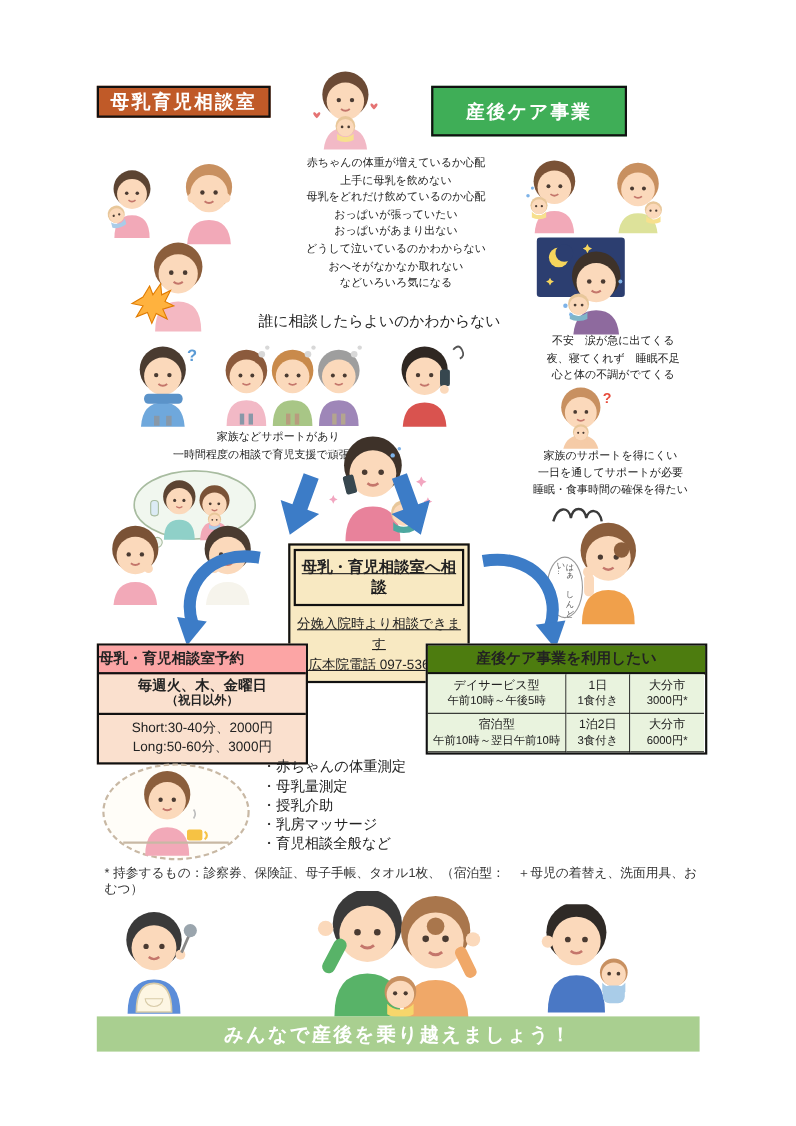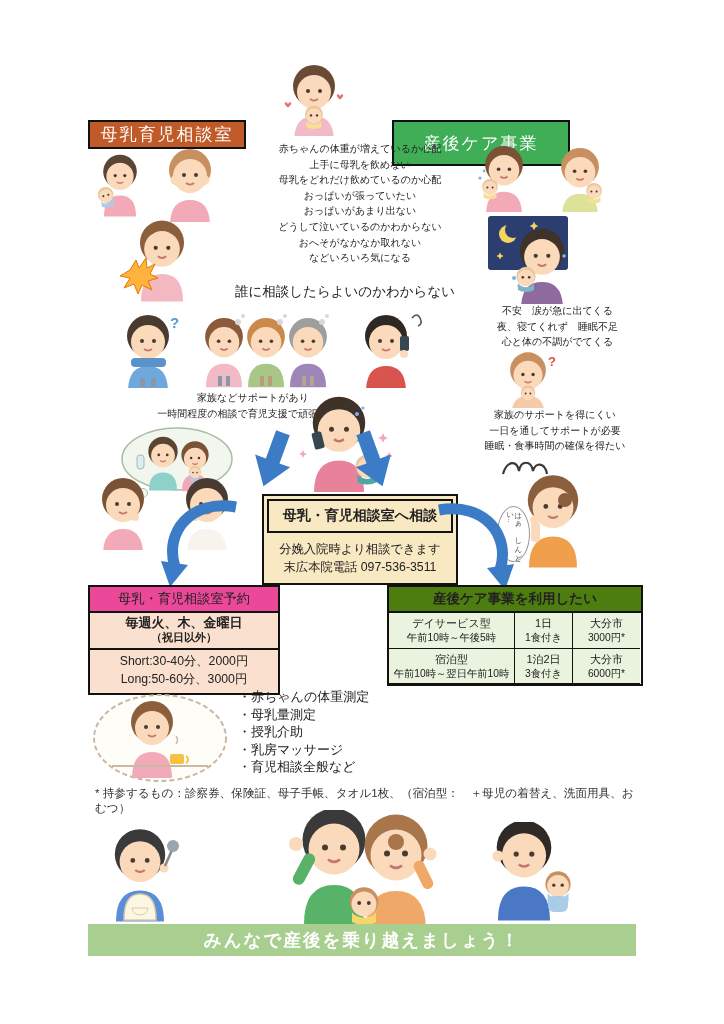--- a/index.html
+++ b/index.html
@@ -1,38 +1,38 @@
 <!DOCTYPE html>
 <html><head>
 <meta charset="utf-8">
 <style>
   html,body{margin:0;padding:0;background:#e8e8e8;}
   *{box-sizing:border-box;}
   body{font-family:"Liberation Sans","DejaVu Sans",sans-serif;}
   #page{position:relative;width:724px;height:1024px;background:#ffffff;margin:0 auto;overflow:hidden;color:#222;}
 
   
-  .hdr{position:absolute;border:2px solid #111;color:#fff;font-weight:normal;font-size:17px;
-       display:flex;align-items:center;justify-content:center;letter-spacing:2px;margin-top:42px;}
+  .hdr{position:absolute;border:2px solid #111;color:#fff;font-weight:bold;font-size:17px;
+       display:flex;align-items:center;justify-content:center;letter-spacing:2px;}
   .hdr-orange{left:88px;top:78px;width:158px;height:29px;background:#C05A28;}
   .hdr-green{left:392px;top:78px;width:178px;height:46px;background:#3FAE57;}
 
   
   .tblock{position:absolute;font-size:10px;line-height:15.6px;text-align:center;color:#222;}
   .t-left{text-align:center;}
   .who{position:absolute;left:200px;top:283px;width:290px;text-align:center;font-size:13.5px;}
 
   
-  .consult{position:absolute;left:262px;top:494px;width:196px;background:#F8E9C2;border:2px solid #111;}
+  .consult{position:absolute;left:262px;top:494px;width:165px;background:#F8E9C2;border:2px solid #111;text-decoration:underline;}
   .consult-title{margin:3px;border:2px solid #111;padding:6px 2px;text-align:center;font-weight:bold;font-size:14px;}
   .consult-body{padding:4px 2px 6px;text-align:center;font-size:12.3px;line-height:1.5;}
 
   
   .resv{position:absolute;left:88px;top:585px;width:192px;border:2.5px solid #111;background:#FAE0CE;}
-  .resv-h{background:#ec4899;font-weight:normal;font-size:13.2px;text-align:center;padding:3px 0;border-bottom:2px solid #111;}
+  .resv-h{background:#fca5a5;font-weight:bold;font-size:13.2px;padding:3px 0;border-bottom:2px solid #111;}
   .resv-days{text-align:center;font-weight:bold;font-size:13px;padding:2px 0 3px;border-bottom:2px solid #111;line-height:1.25;}
   .resv-days .small{font-size:11px;}
   .resv-plan{text-align:center;font-size:12.3px;padding:3px 0 4px;line-height:1.45;}
 
   
   .care{position:absolute;left:387px;top:585px;width:256px;border:2.5px solid #111;background:#fff;}
   .care-h{background:#4d7c0f;font-weight:bold;font-size:13.5px;text-align:center;padding:3px 0;border-bottom:2px solid #111;}
   .care-grid{display:grid;grid-template-columns:126px 58px 67px;}
   .care-cell{background:#E9F3DE;border-bottom:1.5px solid #111;border-right:1.5px solid #111;
              font-size:10.3px;line-height:1.35;text-align:center;padding:3px 1px;}

